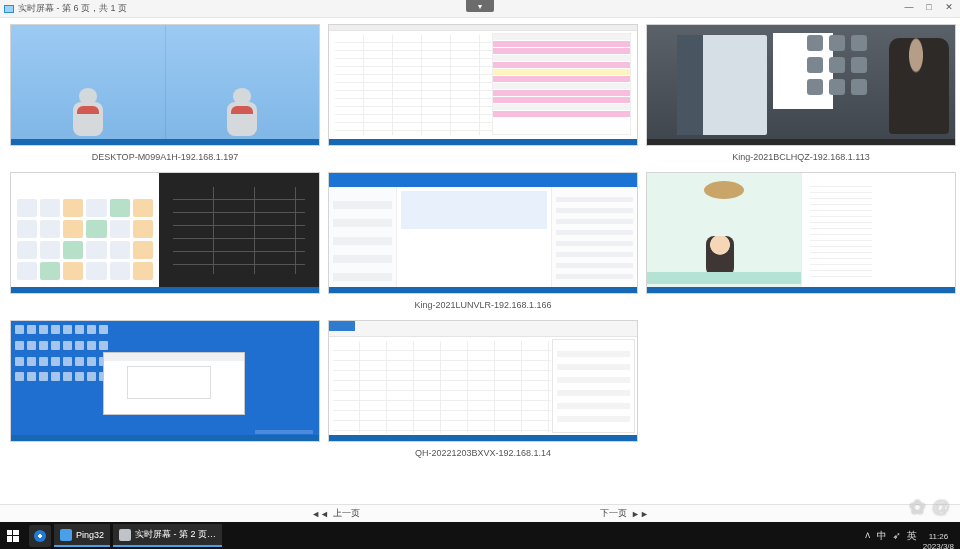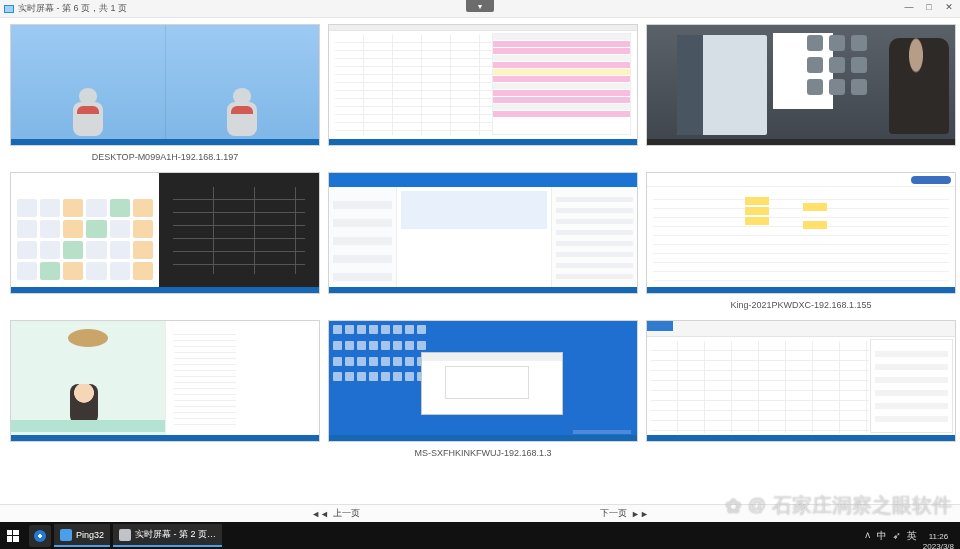--- a/index.html
+++ b/index.html
@@ -230,20 +230,21 @@
               <i></i>
               <i></i>
               <i></i>
               <i></i>
             </div>
           <div class="char">
               <div class="body"></div>
             </div>
           <div class="tb-taskbar dark"></div>
         </div>
+        <div class="caption">King-2021BCLHQZ-192.168.1.113</div>
       </div>
 
       <div class="cell">
         <div class="thumb caddual">
           <div class="left">
               <div class="icons">
             <i></i>
                 <i></i>
                 <i></i>
                 <i></i>
@@ -275,38 +276,23 @@
       </div>
 
       <div class="cell">
         <div class="thumb chat">
           <div class="hd"></div>
             <div class="side"></div>
             <div class="mid"></div>
             <div class="rgt"></div>
           <div class="tb-taskbar"></div>
         </div>
-      </div>
-
-      <div class="cell">
-        <div class="thumb ytable">
-          <div class="top">
-              <div class="pstat"></div>
-            </div>
-          <div class="body">
-            <div class="yc" style="left:92px;top:6px;"></div>
-            <div class="yc" style="left:92px;top:16px;"></div>
-            <div class="yc" style="left:92px;top:26px;"></div>
-            <div class="yc" style="left:150px;top:12px;"></div>
-            <div class="yc" style="left:150px;top:30px;"></div>
-          </div>
-          <div class="tb-taskbar"></div>
-        </div>
-        <div class="caption">King-2021PKWDXC-192.168.1.155</div>
-      </div>
+        <div class="caption">King-2021LUNVLR-192.168.1.166</div>
+      </div>
+
 
       <div class="cell">
         <div class="thumb cartoon">
           <div class="left">
               <div class="title"></div>
               <div class="chara"></div>
               <div class="band"></div>
             </div>
           <div class="right"></div>
           <div class="tb-taskbar"></div>
@@ -349,52 +335,51 @@
               <i></i>
               <i></i>
           </div>
           <div class="win">
               <div class="tb"></div>
               <div class="inner"></div>
             </div>
           <div class="tbbar"></div>
           <div class="tb-taskbar"></div>
         </div>
-        <div class="caption">MS-SXFHKINKFWUJ-192.168.1.3</div>
       </div>
 
       <div class="cell">
         <div class="thumb excel">
           <div class="rib">
               <div class="blue"></div>
             </div>
           <div class="sheet"></div>
           <div class="fold"></div>
           <div class="tb-taskbar"></div>
         </div>
+        <div class="caption">QH-20221203BXVX-192.168.1.14</div>
       </div>
     </div>
   </div>
 
   <div class="pager">
     <div class="btn">
       <span class="arr">◄◄</span>
       <span>上一页</span>
     </div>
     <div class="btn">
       <span>下一页</span>
       <span class="arr">►►</span>
     </div>
   </div>
 </div>
 
 <div class="watermark">
   <span class="paw">✿</span>
   <span class="at">@</span>
-  <span>石家庄洞察之眼软件</span>
 </div>
 
 <div class="taskbar">
   <div class="start">
     <svg viewBox="0 0 12 12">
         <rect x="0" y="0" width="5" height="5" fill="#fff"></rect>
         <rect x="6" y="0" width="6" height="5" fill="#fff"></rect>
         <rect x="0" y="6" width="5" height="6" fill="#fff"></rect>
         <rect x="6" y="6" width="6" height="6" fill="#fff"></rect>
       </svg>

